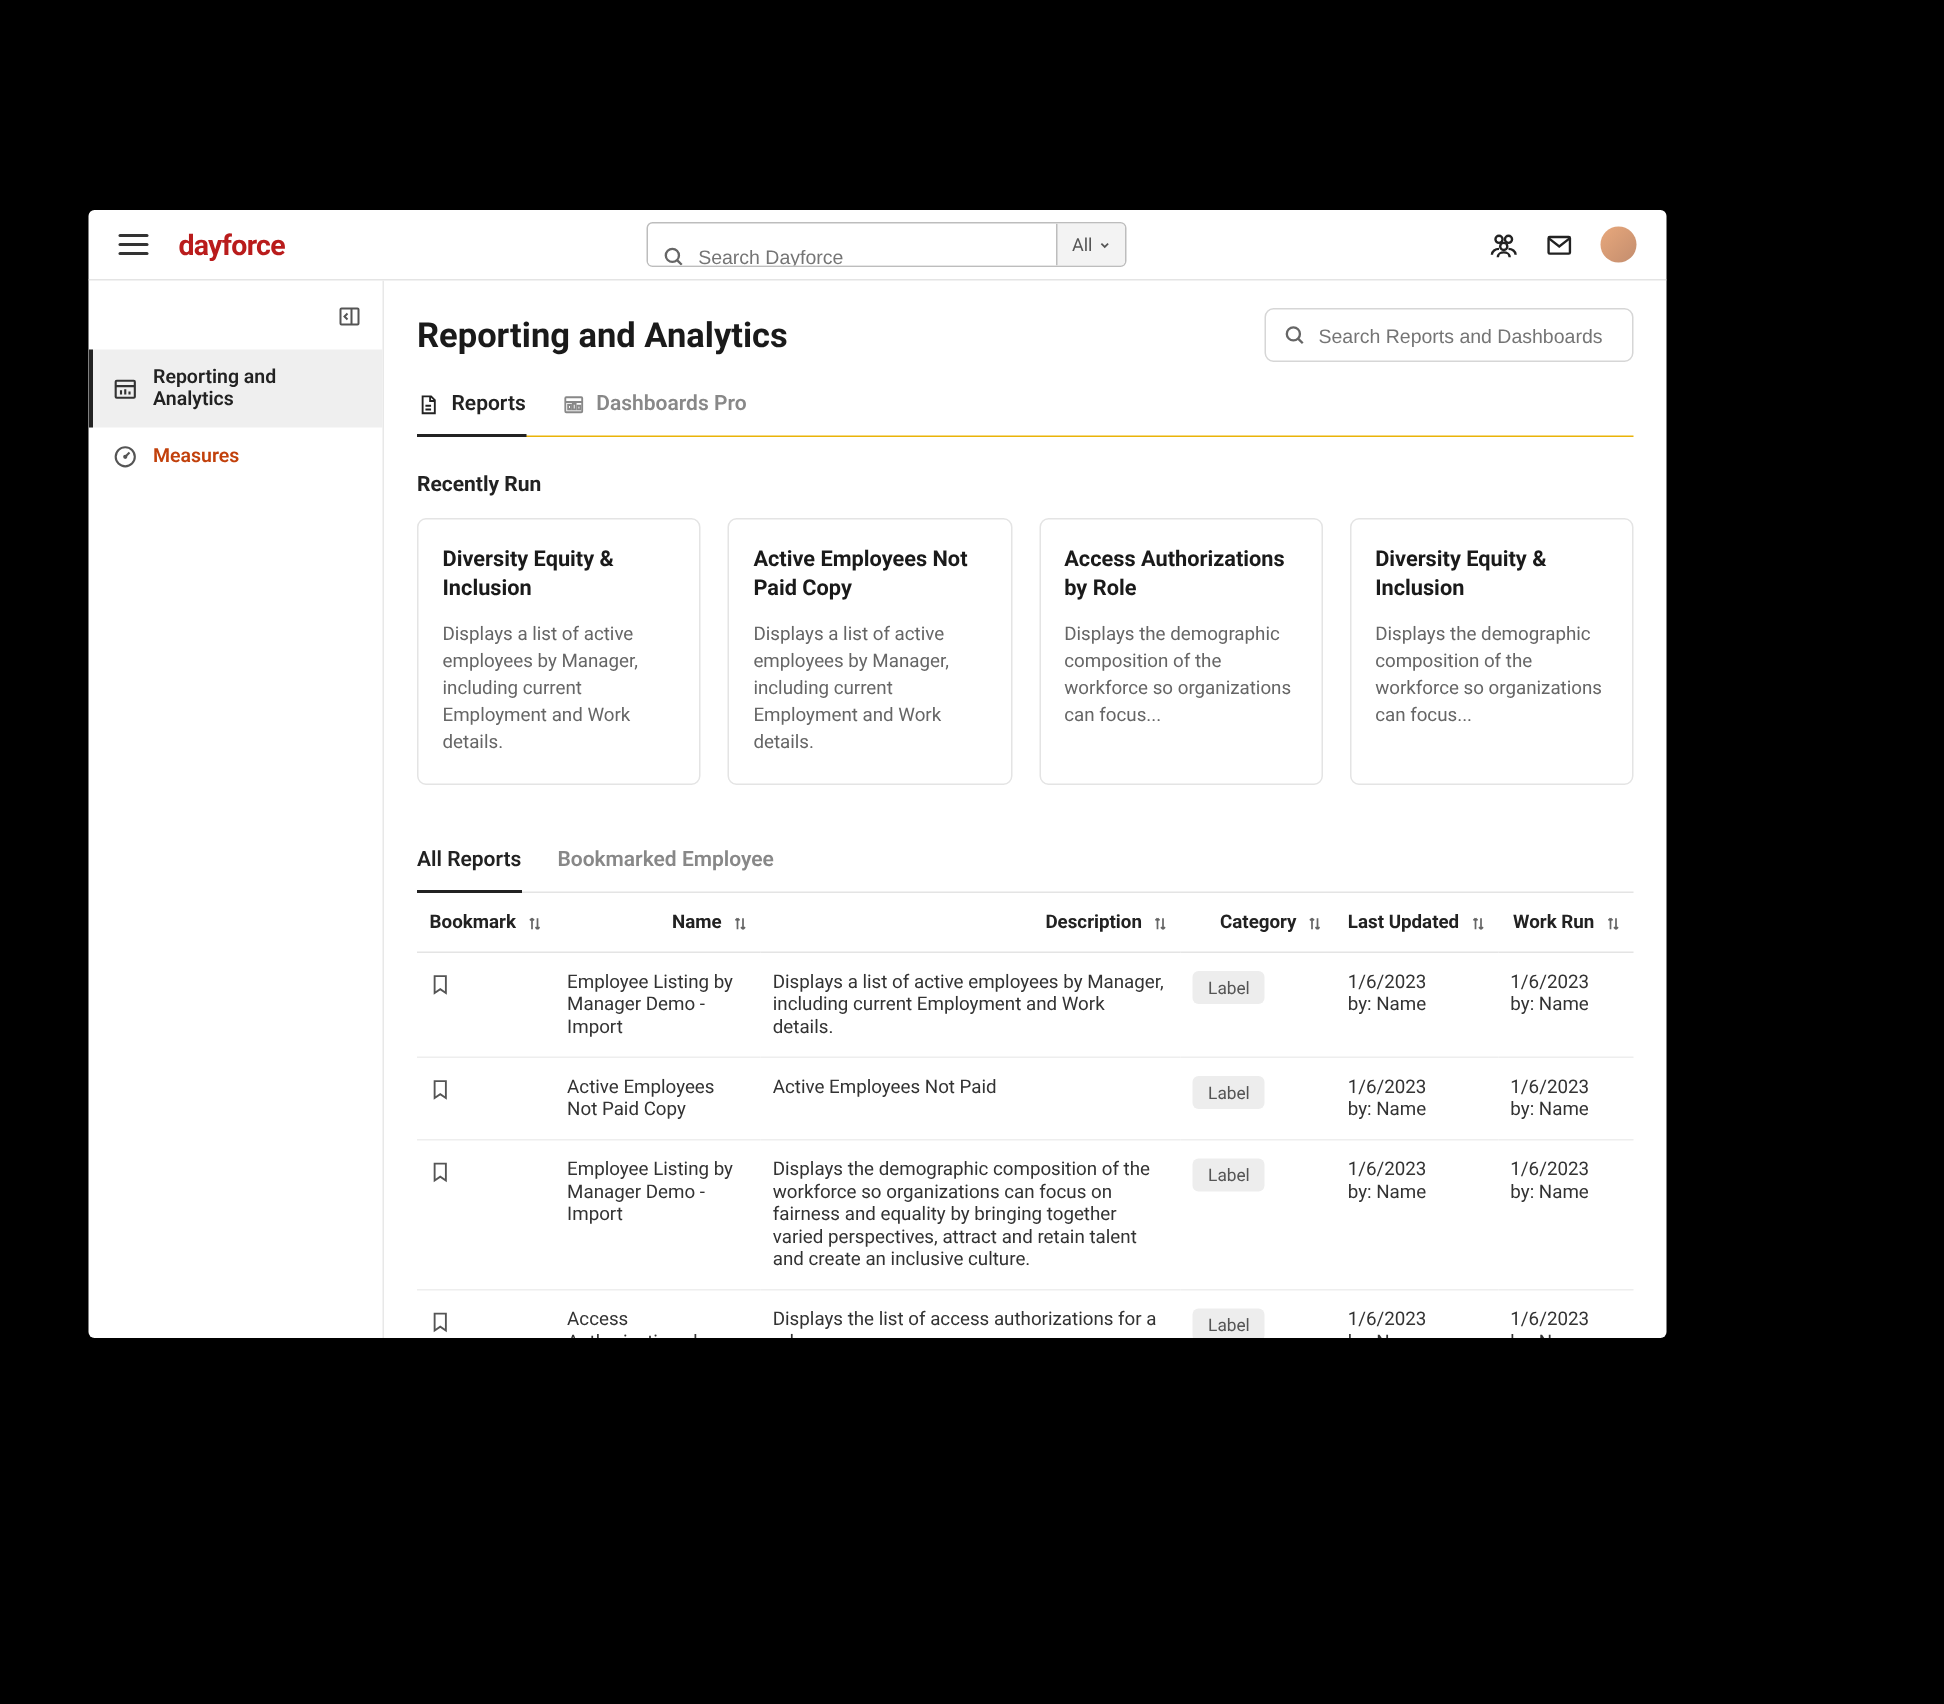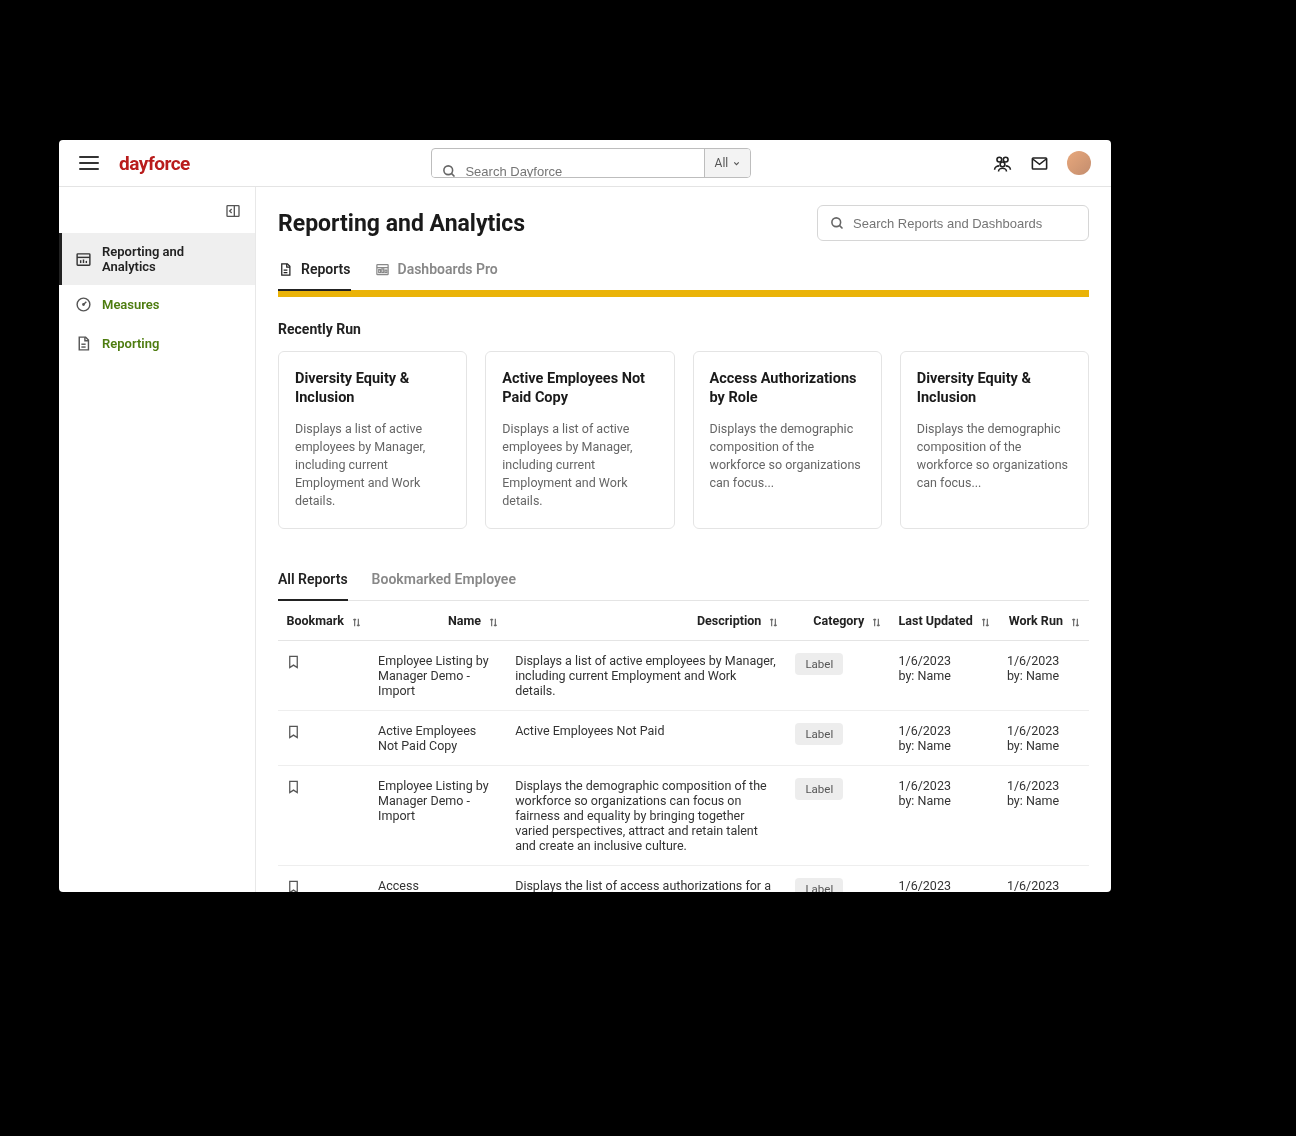--- a/index.html
+++ b/index.html
@@ -108,21 +108,21 @@
     cursor: pointer;
     color: #555;
   }
   .sidebar-item {
     display: flex;
     align-items: center;
     gap: 10px;
     padding: 11px 16px;
     font-size: 13px;
     font-weight: 600;
-    color: #4d7c0f;
+    color: #c2410c;
     cursor: pointer;
   }
   .sidebar-item.active {
     background: #efefef;
     color: #222;
     border-left: 3px solid #222;
     padding-left: 13px;
   }
   .sidebar-nav { margin-top: 28px; }
   .sidebar-icon { width: 17px; height: 17px; flex-shrink: 0; }
@@ -143,31 +143,31 @@
     font-weight: 700;
     color: #1a1a1a;
   }
   .page-search {
     display: flex;
     align-items: center;
     gap: 8px;
     border: 1px solid #d6d6d6;
     border-radius: 6px;
     height: 36px;
-    width: 272px;
+    width: 246px;
     padding: 0 12px;
     background: #fff;
   }
   .page-search input {
     border: none; outline: none; font-size: 13px; flex: 1; background: transparent;
   }
   .tabs, .subtabs {
     display: flex;
     gap: 24px;
-    border-bottom: 7px solid #eab308;
+    border-bottom: 1px solid #eab308;
     margin-top: 10px;
   }
   .tab {
     display: flex; align-items: center; gap: 8px;
     padding: 10px 0 12px 0;
     font-size: 14px; font-weight: 600;
     color: #888;
     cursor: pointer;
     border-bottom: 2px solid transparent;
     margin-bottom: -1px;
@@ -308,29 +308,20 @@
             </svg>
           <span>Reporting and Analytics</span>
         </div>
         <div class="sidebar-item">
           <svg class="sidebar-icon" viewBox="0 0 24 24" fill="none" stroke="#555" stroke-width="2">
               <circle cx="12" cy="12" r="9"></circle>
               <path d="M12 12 L16 8"></path>
               <circle cx="12" cy="12" r="1" fill="#555"></circle>
             </svg>
           <span>Measures</span>
-        </div>
-        <div class="sidebar-item">
-          <svg class="sidebar-icon" viewBox="0 0 24 24" fill="none" stroke="#555" stroke-width="2">
-              <path d="M6 3h9l4 4v14H6z"></path>
-              <polyline points="14 3 14 8 19 8"></polyline>
-              <line x1="9" y1="13" x2="15" y2="13"></line>
-              <line x1="9" y1="17" x2="15" y2="17"></line>
-            </svg>
-          <span>Reporting</span>
         </div>
       </div>
     </div>
 
     <div class="main">
       <div class="main-header">
         <h1 class="page-title">Reporting and Analytics</h1>
         <div class="page-search">
           <svg width="15" height="15" viewBox="0 0 24 24" fill="none" stroke="#666" stroke-width="2.5">
               <circle cx="10" cy="10" r="7"></circle>

